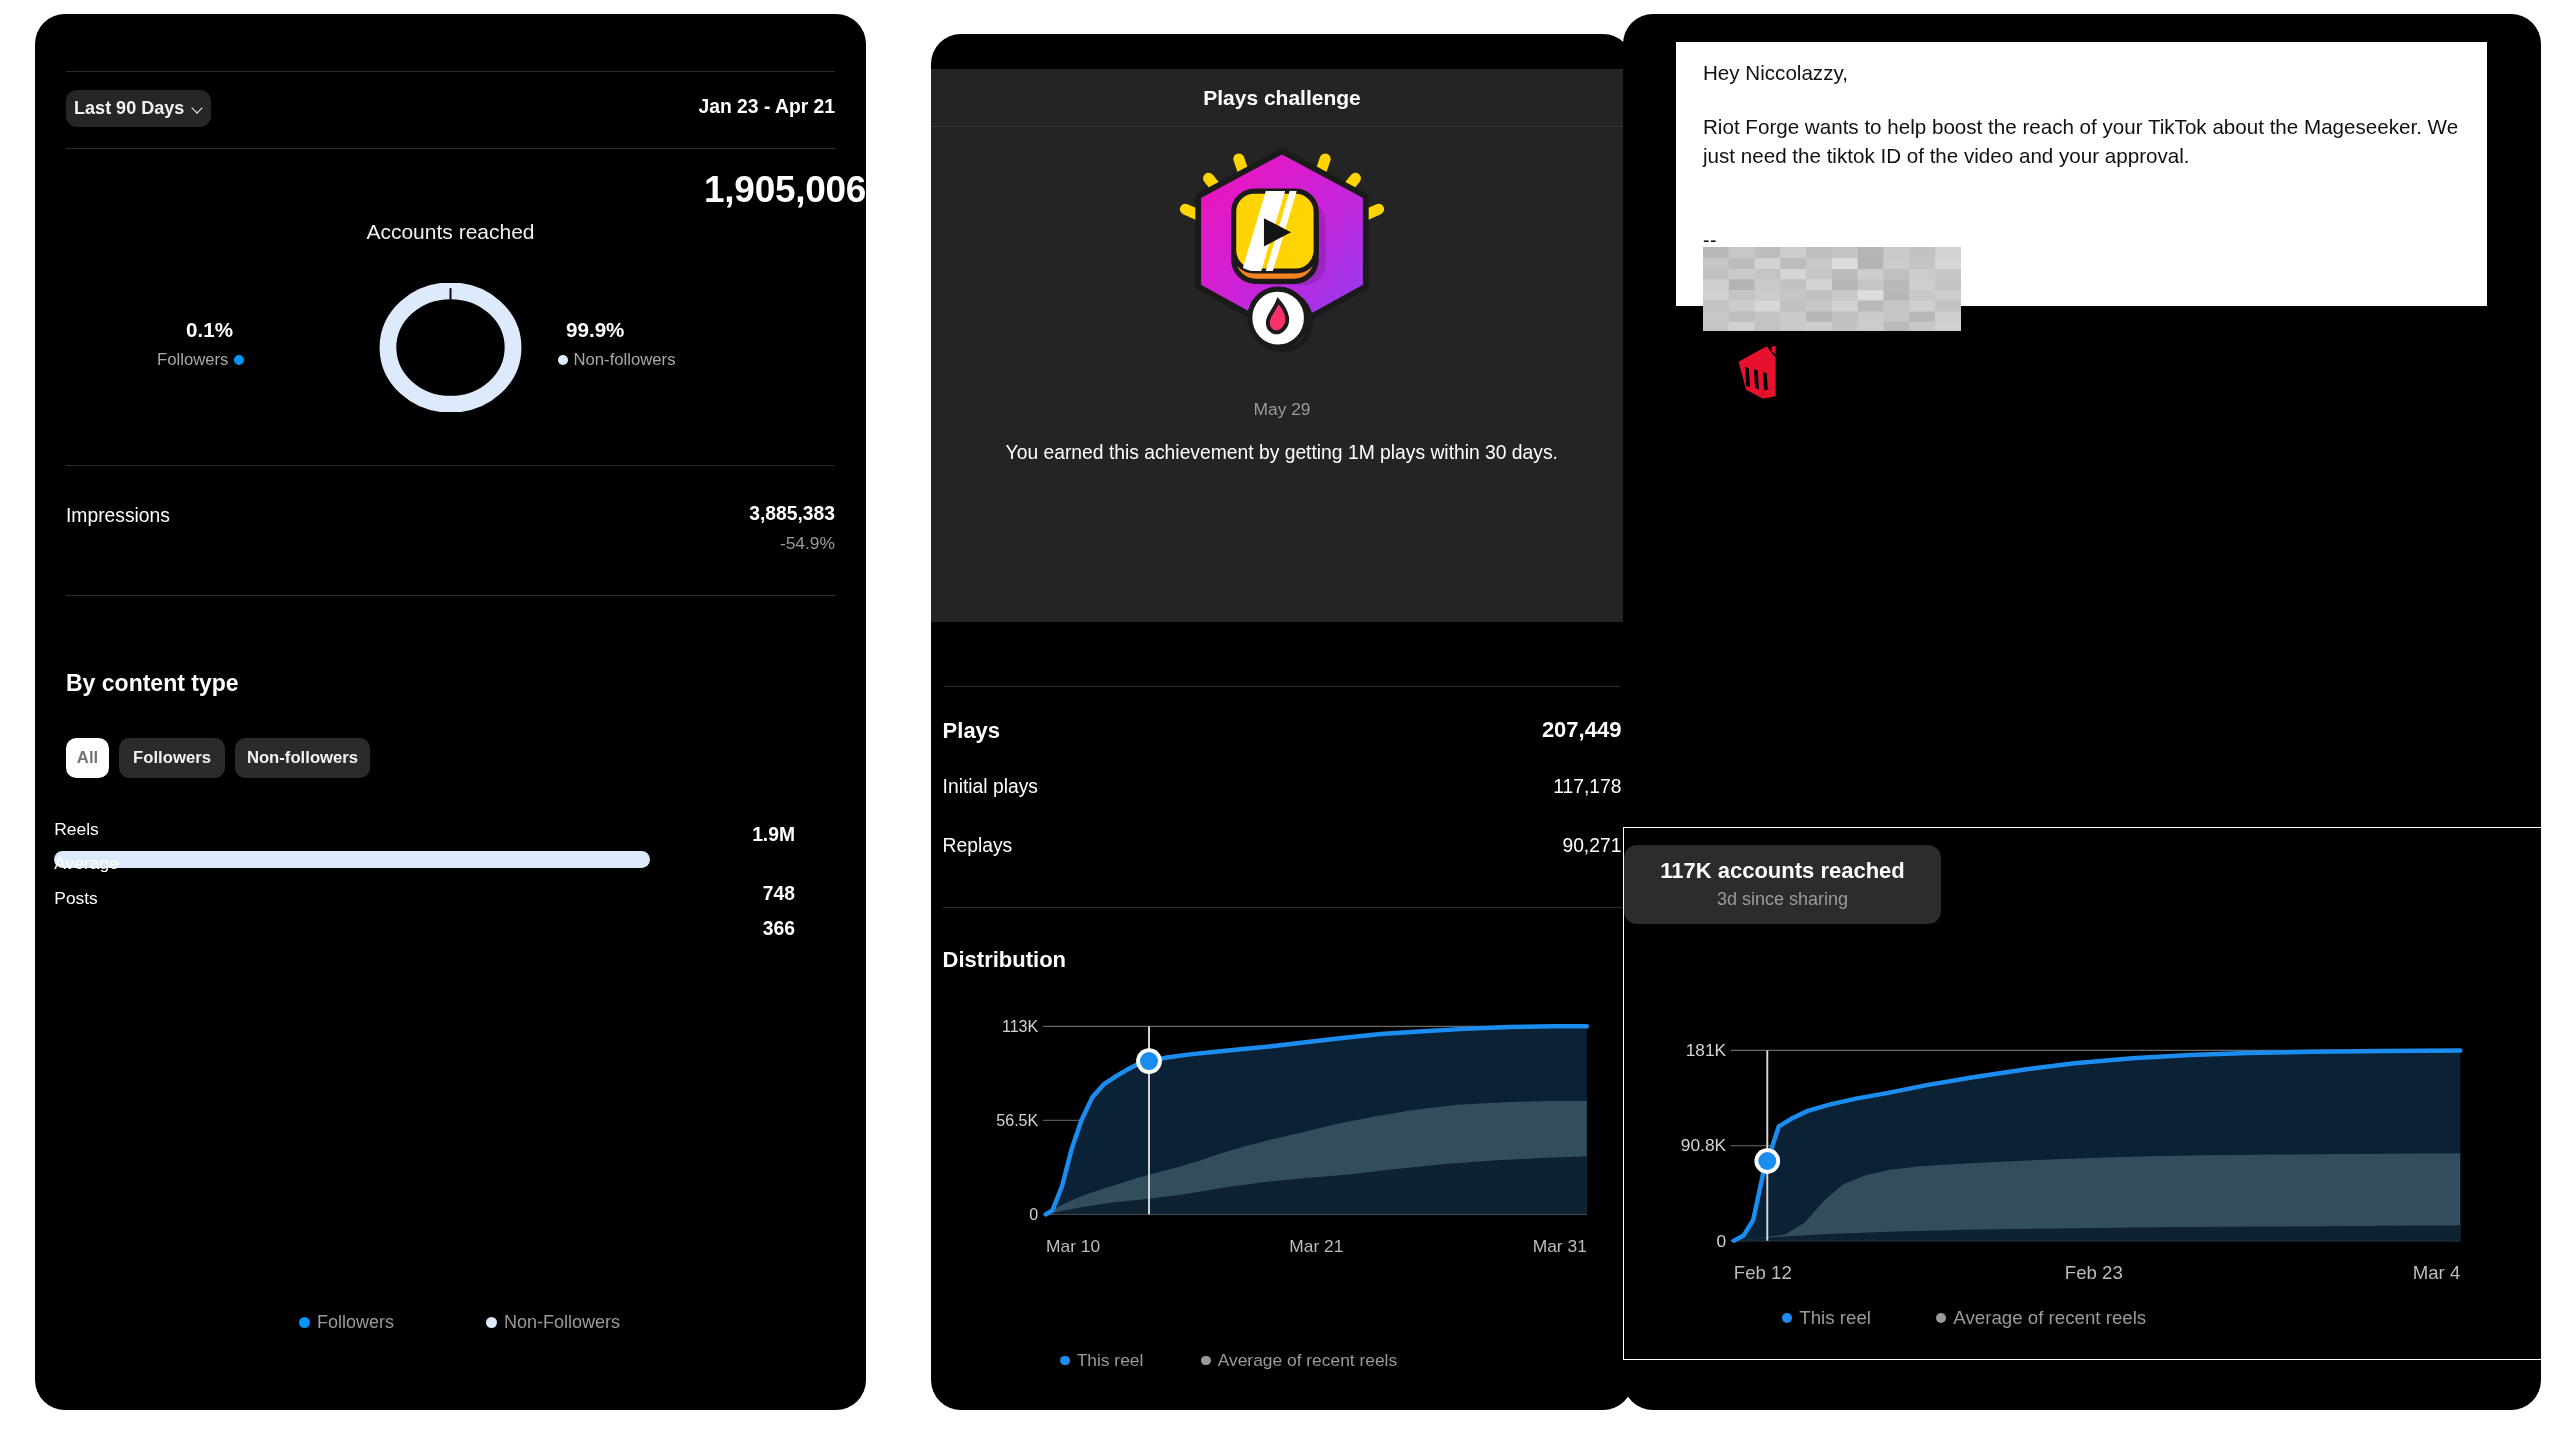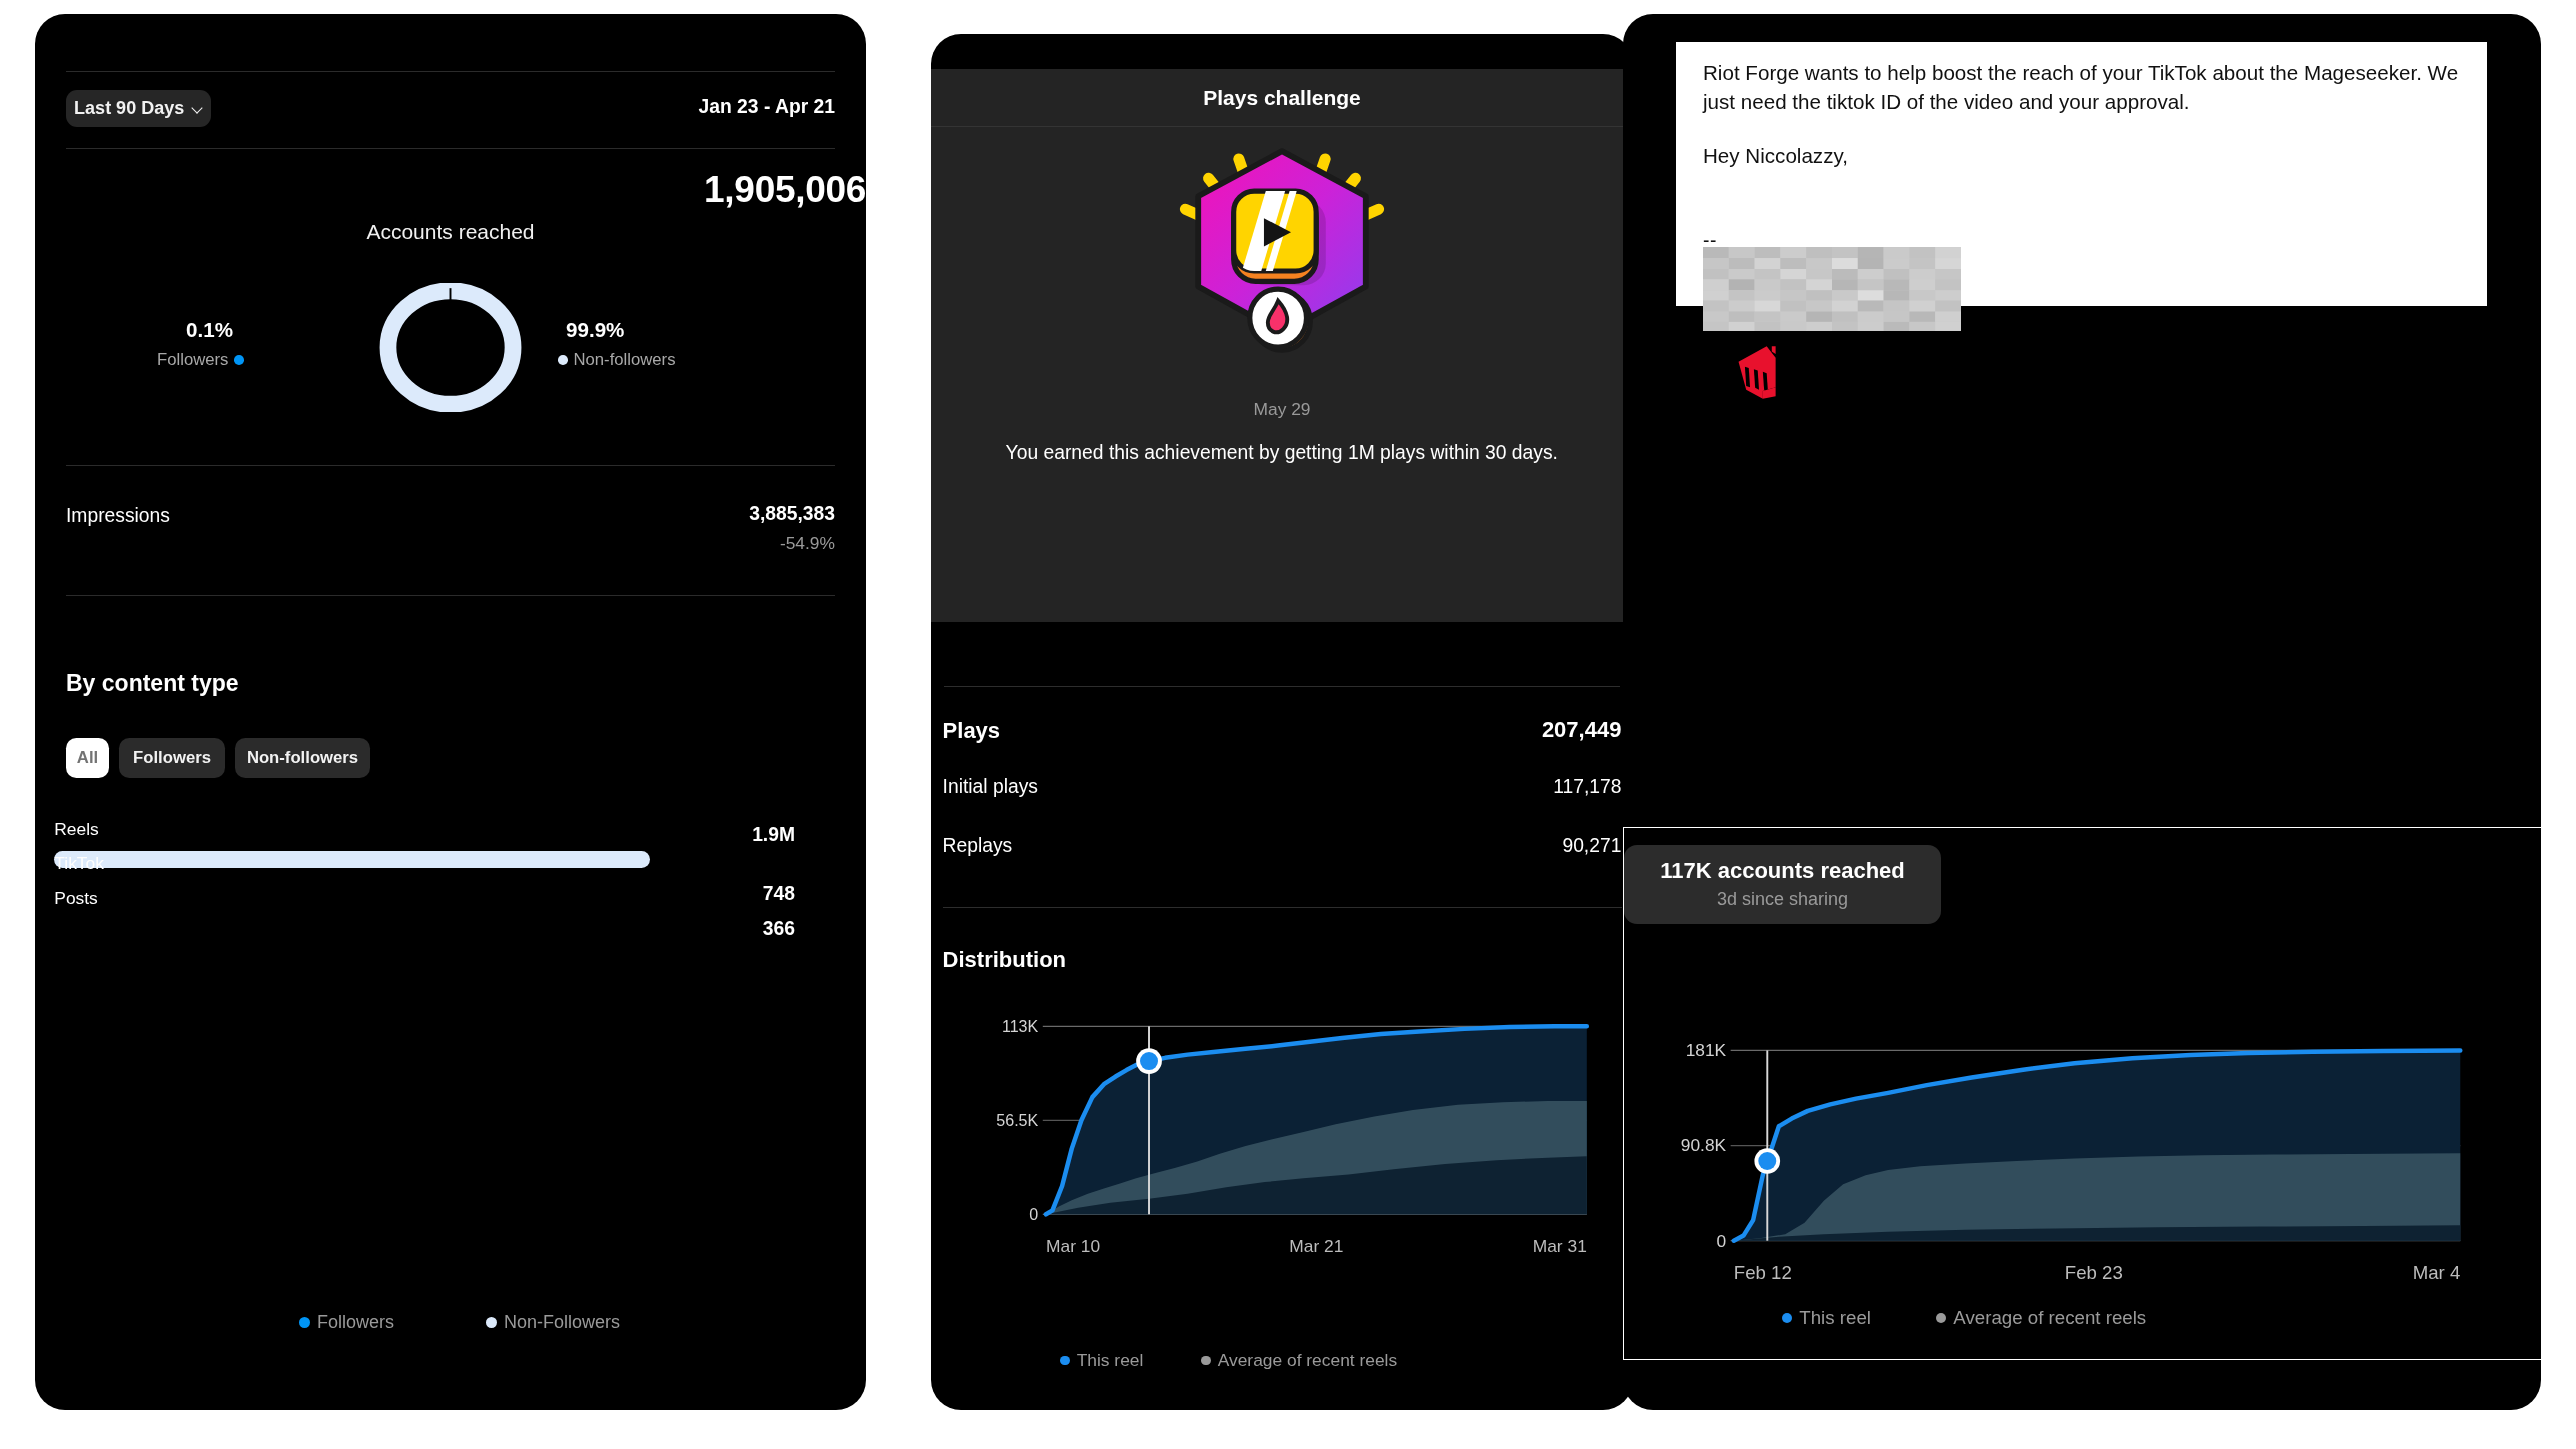--- a/index.html
+++ b/index.html
@@ -136,21 +136,21 @@
     <div class="seg on" style="left:31px;top:724px;width:43px;height:40px;">All</div>
     <div class="seg off" style="left:84px;top:724px;width:106px;height:40px;">Followers</div>
     <div class="seg off" style="left:200px;top:724px;width:135px;height:40px;">Non-followers</div>
 
     <div class="bar-label" style="left:19.3px;top:805px;">Reels</div>
     <div class="bar-track" style="left:19.3px;top:837px;width:596px;">
       <div class="bar-fill" style="width:100%;"></div>
     </div>
     <div class="bar-value" style="left:618px;top:810px;width:142px;">1.9M</div>
 
-    <div class="bar-label" style="left:19.3px;top:839px;">TikTok</div>
+    <div class="bar-label" style="left:19.3px;top:839px;">Average</div>
     <div class="bar-value" style="left:618px;top:869px;width:142px;">748</div>
 
     <div class="bar-label" style="left:19.3px;top:874px;">Posts</div>
     <div class="bar-value" style="left:618px;top:904px;width:142px;">366</div>
 
     <div class="legend-big" style="left:264px;top:1298px;">
       <span class="dot" style="width:11px;height:11px;background:#0095f6;"></span>
       <span>Followers</span>
     </div>
     <div class="legend-big" style="left:451px;top:1298px;">
@@ -272,22 +272,22 @@
       <span class="dot" style="width:9.7px;height:9.7px;background:#9a9a9a;"></span>
       <span>Average of recent reels</span>
     </div>
 
   </div>
 
   <div class="panel" id="panel-right">
 
     <div class="mail-card">
       <div class="mail-body">
+        <p class="mail-p">Hey Niccolazzy,</p>
         <p class="mail-p">Riot Forge wants to help boost the reach of your TikTok about the Mageseeker. We just need the tiktok ID of the video and your approval.</p>
-        <p class="mail-p">Hey Niccolazzy,</p>
       </div>
       <div class="sig-dashes" style="left:27px;top:188px;">--</div>
 
       <div class="blur" style="left:27px;top:205px;width:258px;height:84px;overflow:hidden;">
         <svg width="258" height="84" viewBox="0 0 400 130">
           <g>
             <rect x="0" y="0" width="40" height="17" fill="#b9b9b9"></rect>
               <rect x="40" y="0" width="40" height="17" fill="#c7c7c7"></rect>
             <rect x="80" y="0" width="40" height="17" fill="#bdbdbd"></rect>
               <rect x="120" y="0" width="40" height="17" fill="#cccccc"></rect>

